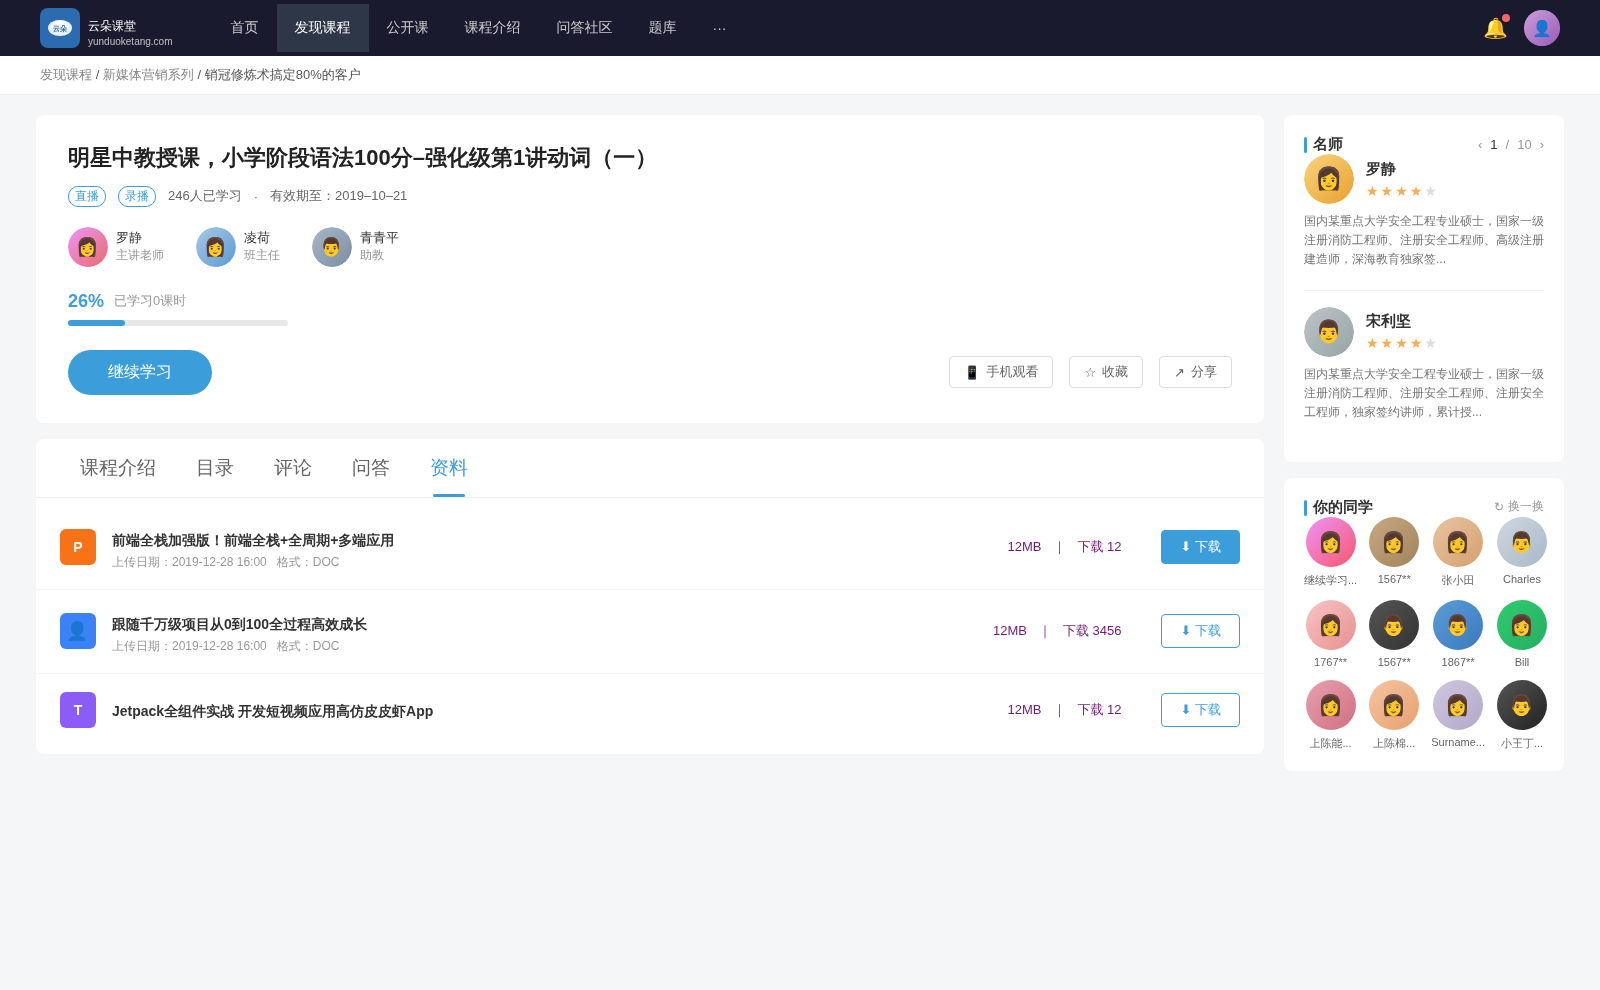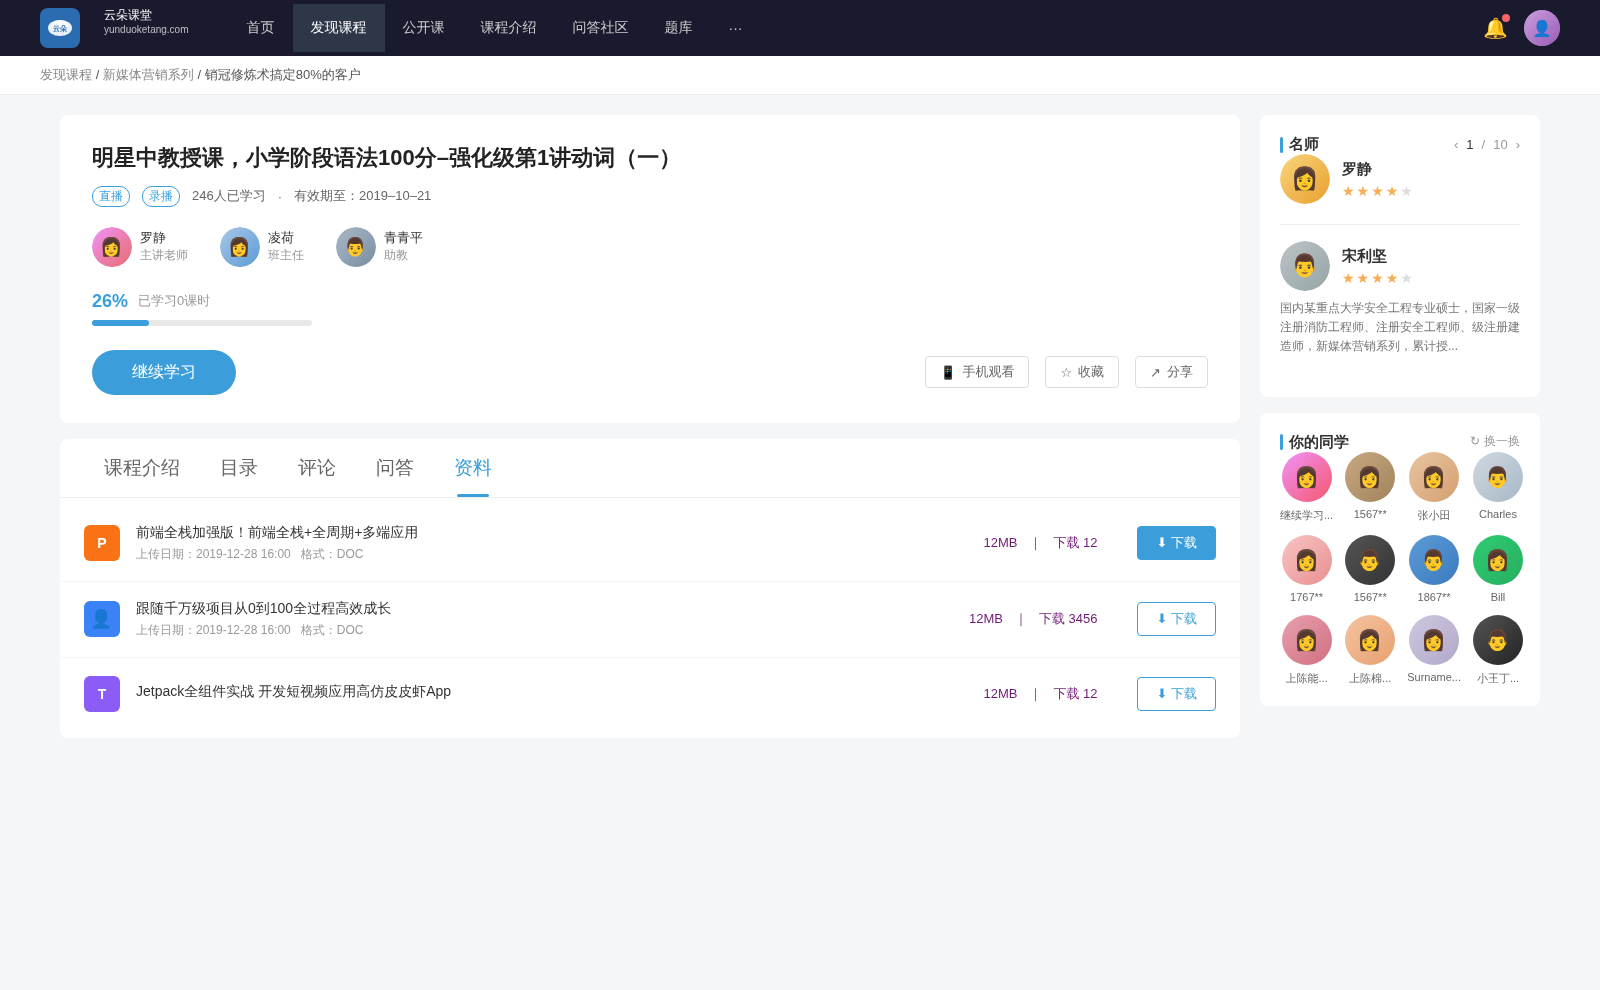--- a/index.html
+++ b/index.html
@@ -1,37 +1,37 @@
 <!DOCTYPE html>
 <html><head>
   <meta charset="utf-8">
   <style>
     * { box-sizing: border-box; margin: 0; padding: 0; }
     body { font-family: -apple-system, BlinkMacSystemFont, 'PingFang SC', 'Microsoft YaHei', sans-serif; background: #f5f6f8; font-size: 14px; color: #333; }
 
     
     .nav { background: #1a1a2e; height: 56px; display: flex; align-items: center; padding: 0 40px; gap: 0; }
-    .nav-logo { display: flex; align-items: flex-start; gap: 24px; margin-right: 40px; }
+    .nav-logo { display: flex; align-items: flex-end; gap: 8px; margin-right: 40px; }
     .nav-logo-icon { width: 40px; height: 40px; background: #2b6cb0; border-radius: 8px; display: flex; align-items: center; justify-content: center; color: white; font-size: 10px; font-weight: bold; }
     .nav-logo-text { color: white; font-size: 12px; line-height: 1.2; }
     .nav-items { display: flex; align-items: center; gap: 0; flex: 1; }
     .nav-item { color: #ccc; padding: 0 18px; height: 48px; display: flex; align-items: center; cursor: pointer; font-size: 14px; white-space: nowrap; }
     .nav-item.active { background: #2d3748; color: white; }
     .nav-right { display: flex; align-items: center; gap: 16px; margin-left: auto; }
     .nav-bell { color: #ccc; font-size: 20px; cursor: pointer; position: relative; }
     .nav-bell-dot { width: 8px; height: 8px; background: #f56565; border-radius: 50%; position: absolute; top: -2px; right: -2px; }
     .nav-avatar { width: 36px; height: 36px; border-radius: 50%; background: #9b7bb3; overflow: hidden; display: flex; align-items: center; justify-content: center; color: white; font-size: 14px; cursor: pointer; }
 
     
     .breadcrumb { background: white; padding: 10px 40px; font-size: 13px; color: #888; border-bottom: 1px solid #eee; }
     .breadcrumb a { color: #888; text-decoration: none; }
     .breadcrumb span { color: #555; }
 
     
-    .main { display: flex; gap: 20px; padding: 20px 60px; max-width: 1600px; }
+    .main { display: flex; gap: 20px; padding: 20px 36px; max-width: 1600px; }
     .content { flex: 1; }
     .sidebar { width: 280px; flex-shrink: 0; }
 
     
     .course-header { background: white; border-radius: 8px; padding: 28px 32px; margin-bottom: 16px; }
     .course-title { font-size: 22px; font-weight: bold; color: #222; margin-bottom: 12px; line-height: 1.4; }
     .course-meta { display: flex; align-items: center; gap: 12px; margin-bottom: 20px; font-size: 13px; color: #666; }
     .badge { border: 1px solid #3b9eda; color: #3b9eda; padding: 1px 6px; border-radius: 10px; font-size: 12px; }
     .badge.live { border-color: #3b9eda; color: #3b9eda; }
     .badge.recorded { border-color: #3b9eda; color: #3b9eda; }
@@ -61,21 +61,21 @@
 
     
     .resource-list { padding: 8px 0; }
     .resource-item { display: flex; align-items: center; padding: 18px 24px; border-bottom: 1px solid #f5f5f5; gap: 16px; }
     .resource-item:last-child { border-bottom: none; }
     .resource-icon { width: 36px; height: 36px; border-radius: 6px; display: flex; align-items: center; justify-content: center; color: white; font-weight: bold; font-size: 14px; flex-shrink: 0; }
     .resource-icon.orange { background: #f97316; }
     .resource-icon.blue { background: #3b82f6; }
     .resource-icon.purple { background: #8b5cf6; }
     .resource-info { flex: 1; }
-    .resource-name { font-size: 14px; color: #333; margin-bottom: 4px; font-weight: 400; }
+    .resource-name { font-size: 14px; color: #333; margin-bottom: 4px; font-weight: 700; margin-top: 8px; }
     .resource-meta { font-size: 12px; color: #999; }
     .resource-stats { color: #701a75; font-size: 13px; white-space: nowrap; margin: 0 20px; }
     .resource-stats span { margin: 0 4px; }
     .btn-download { background: transparent; border: 1px solid #3b9eda; color: #3b9eda; padding: 7px 18px; border-radius: 4px; cursor: pointer; font-size: 13px; display: flex; align-items: center; gap: 4px; white-space: nowrap; }
     .btn-download.filled { background: #3b9eda; color: white; }
 
     
     .sidebar-card { background: white; border-radius: 8px; margin-bottom: 16px; padding: 20px; }
     .sidebar-card-header { display: flex; align-items: center; justify-content: space-between; }
     .sidebar-card-title { font-size: 15px; font-weight: bold; color: #333; display: flex; align-items: center; gap: 6px; }
@@ -305,41 +305,42 @@
             <div class="teacher-sidebar-name">罗静</div>
             <div class="stars">
               <span class="star">★</span>
               <span class="star">★</span>
               <span class="star">★</span>
               <span class="star">★</span>
               <span class="star empty">★</span>
             </div>
           </div>
         </div>
+        <div class="teacher-sidebar-desc">国内某重点大学安全工程专业硕士，国家一级注册消防工程师、注册安全工程师、高级注册建造师，深海教育独家签...</div>
       </div>
 
       <div class="divider"></div>
 
       <div class="teacher-sidebar-item">
         <div class="teacher-sidebar-top">
           <div class="teacher-sidebar-avatar">
             <div style="width:50px;height:50px;border-radius:50%;background:linear-gradient(135deg,#bdc3c7,#95a5a6);display:flex;align-items:center;justify-content:center;color:white;font-size:22px;">👨</div>
           </div>
           <div class="teacher-sidebar-info">
             <div class="teacher-sidebar-name">宋利坚</div>
             <div class="stars">
               <span class="star">★</span>
               <span class="star">★</span>
               <span class="star">★</span>
               <span class="star">★</span>
               <span class="star empty">★</span>
             </div>
           </div>
         </div>
-        <div class="teacher-sidebar-desc">国内某重点大学安全工程专业硕士，国家一级注册消防工程师、注册安全工程师、级注册建造师，新媒体营销系列，累计授...</div>
+        <div class="teacher-sidebar-desc">国内某重点大学安全工程专业硕士，国家一级注册消防工程师、注册安全工程师、注册安全工程师，独家签约讲师，累计授...</div>
       </div>
     </div>
 
     <div class="sidebar-card">
       <div class="classmates-header">
         <div class="sidebar-card-title">你的同学</div>
         <div class="refresh-btn">
           <span>↻</span>
           <span>换一换</span>
         </div>

